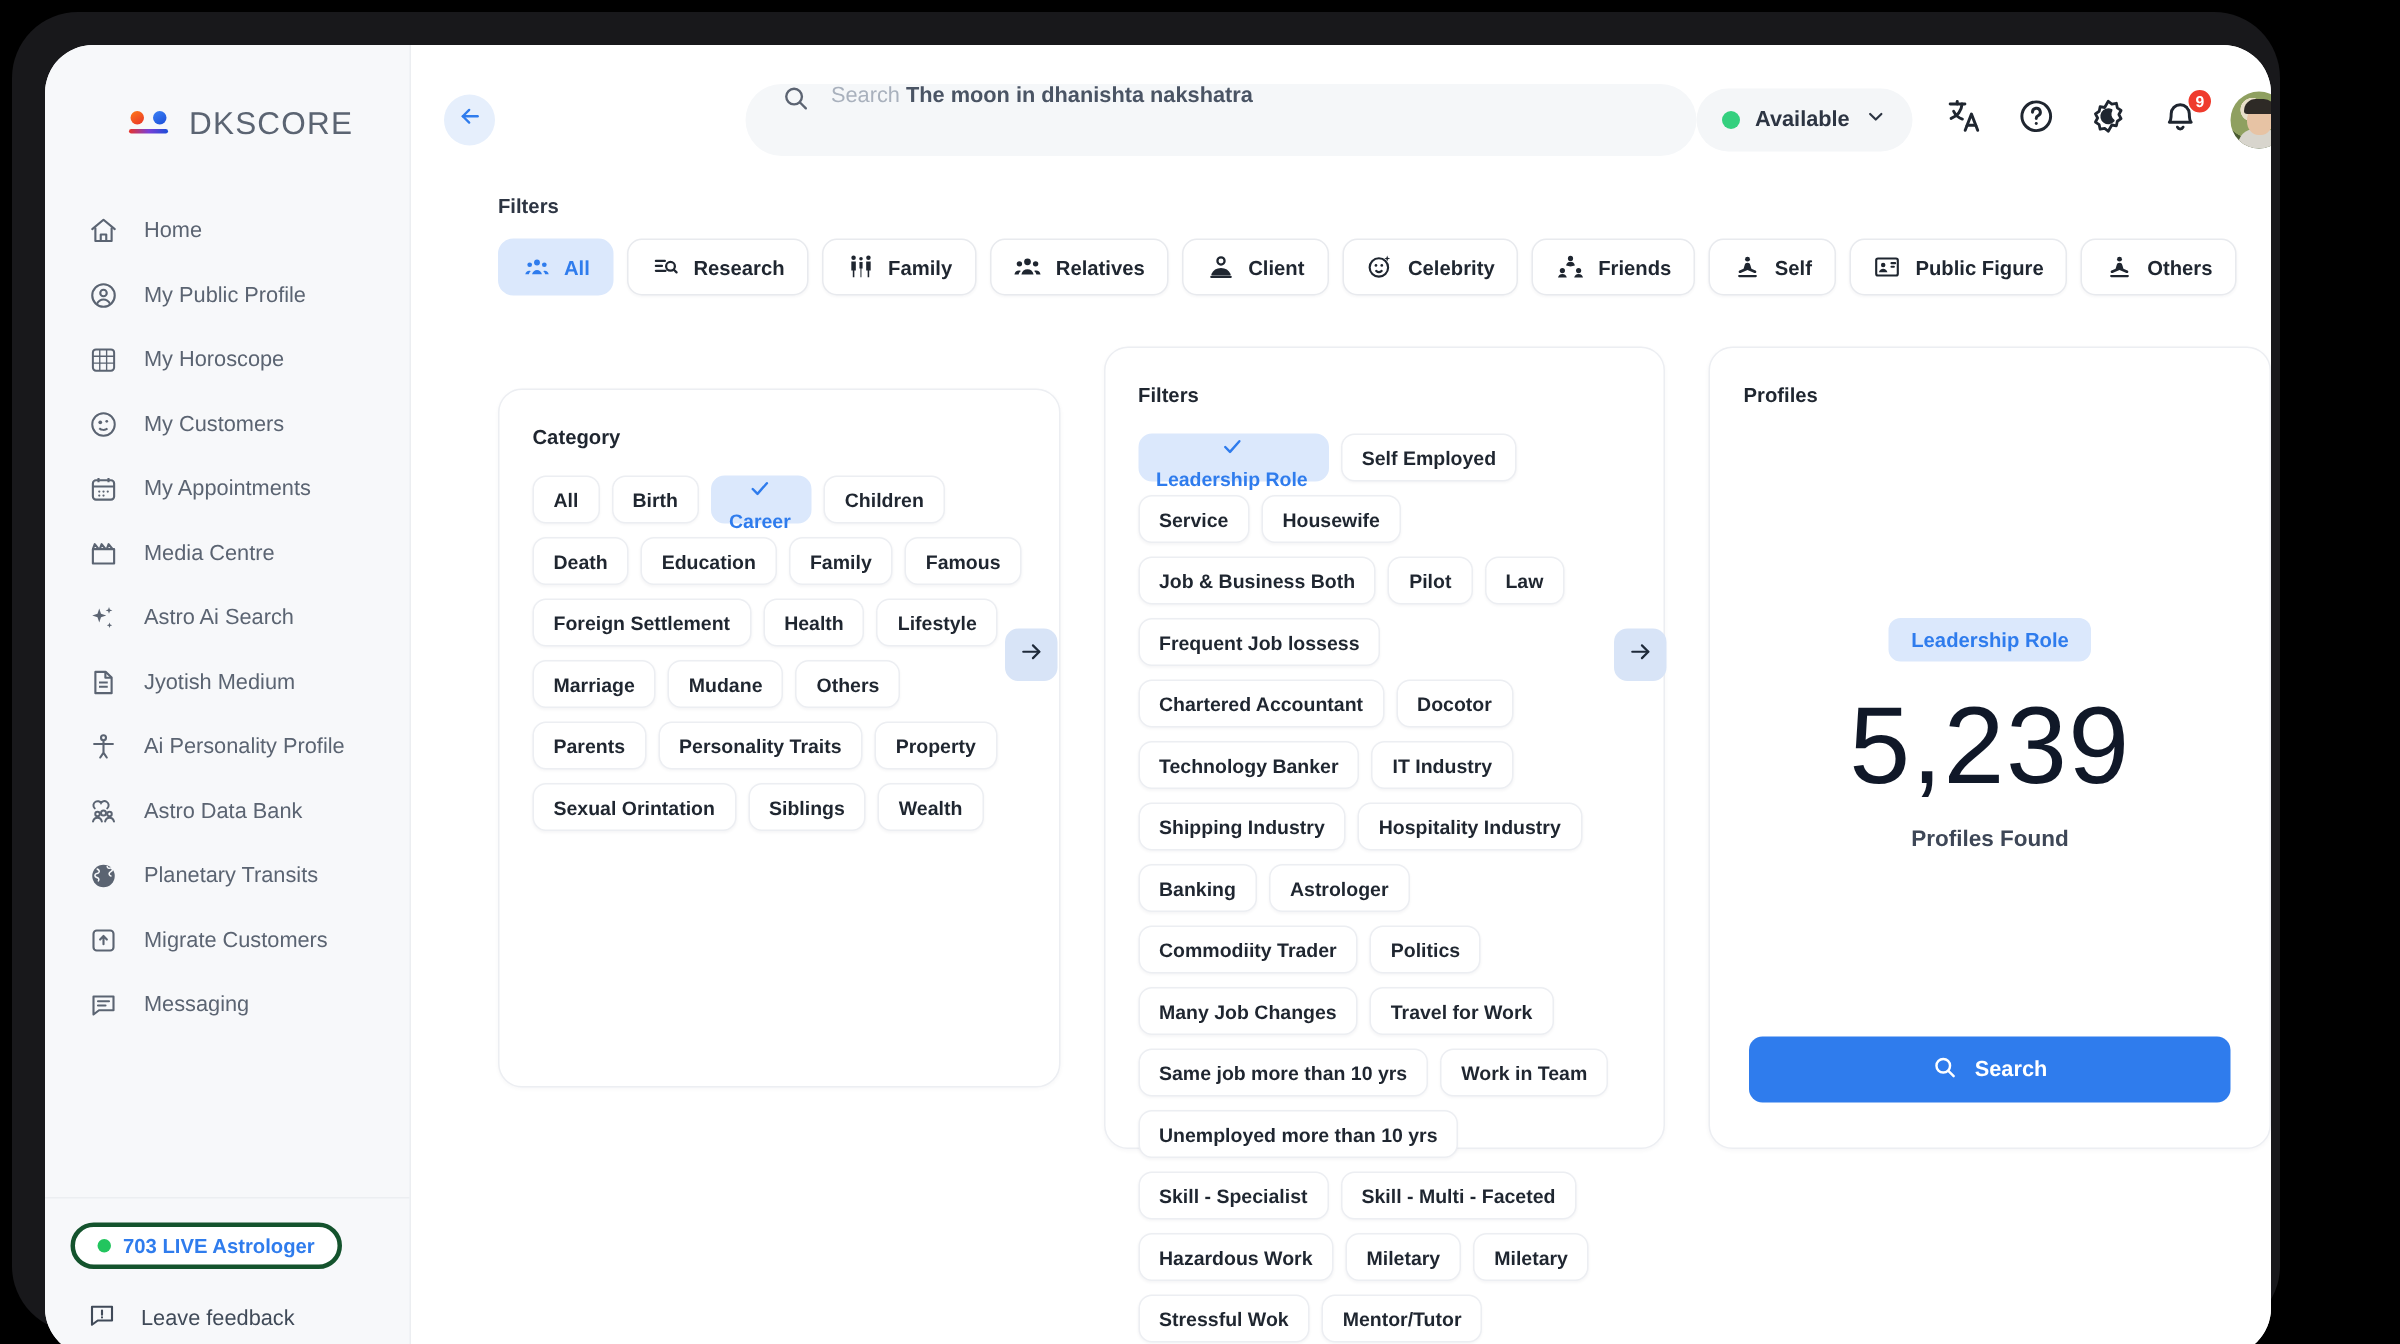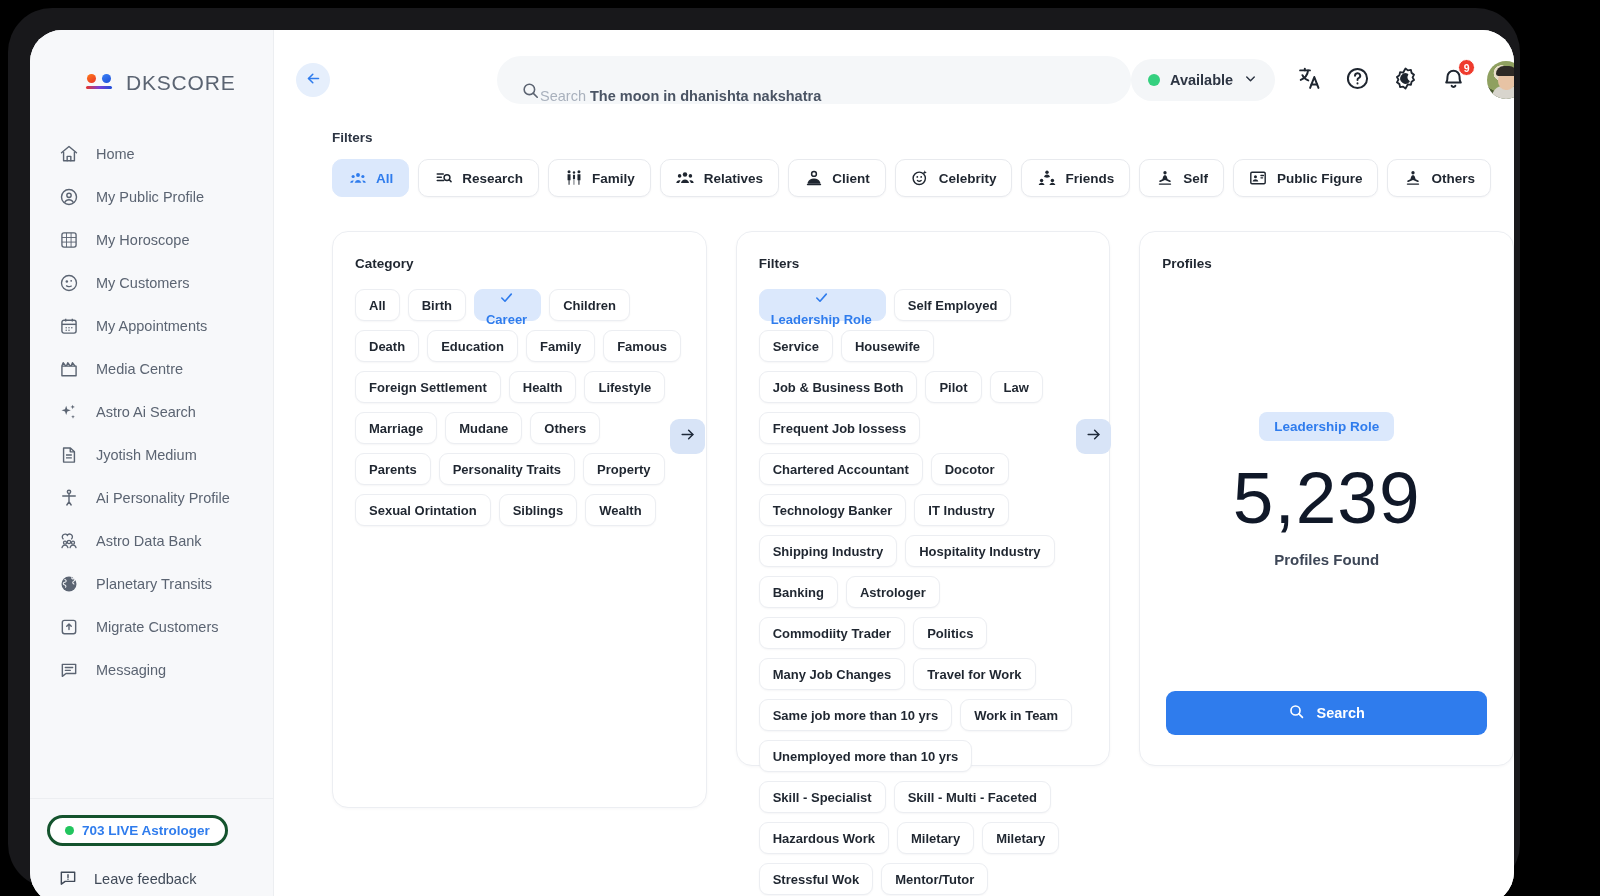--- a/index.html
+++ b/index.html
@@ -96,21 +96,21 @@
   }
   .back-btn {
     width: 34px; height: 34px; border-radius: 50%;
     background: #e6effc; color: #2f7ced;
     display: flex; align-items: center; justify-content: center;
     cursor: pointer; flex: none; margin-right: 22px;
   }
   .searchbar {
     width: 634px; height: 48px; border-radius: 24px;
     background: #f5f7f9;
-    display: flex; align-items: flex-end; 
+    display: flex; align-items: flex-start; gap: 14px;
     padding: 0 24px; cursor: text; flex: none;
     margin-left: 145px;
   }
   .searchbar .stext { font-size: 14.5px; }
   .stext .sw { color: #a9b1bd; font-weight: 400; }
   .stext .sq { color: #4a5464; font-weight: 600; }
   .topright { margin-left: auto; display: flex; align-items: center; gap: 20px; }
   .status-pill {
     display: flex; align-items: center; gap: 10px;
     background: #f4f6f8; border-radius: 22px;
@@ -154,21 +154,21 @@
 
   
   .cards { display: flex; padding: 34px 0 0 58px; gap: 0; position: relative; align-items: flex-start; }
   .card {
     background: #fff; border: 1px solid #eceef2;
     border-radius: 16px;
     box-shadow: 0 1px 3px rgba(20,30,50,.035);
     padding: 24px 22px 22px 22px;
     position: relative;
   }
-  .card-cat { width: 377px; height: 577px; }
+  .card-cat { width: 377px; height: 466px; margin-top: 28px; }
   .card-flt { width: 377px; height: 535px; margin-left: 29px; }
   .card-pro { width: 377px; height: 535px; margin-left: 29px; display: flex; flex-direction: column; }
   .card-title { font-size: 13.5px; font-weight: 700; color: #1f2630; margin-bottom: 18px; }
   .chips { display: flex; flex-wrap: wrap; gap: 9px 8px; }
   .chip {
     display: inline-flex; align-items: center; gap: 7px;
     height: 32px; padding: 0 13px;
     border: 1px solid #eceef2; background: #fff;
     border-radius: 9px; cursor: pointer;
     font-size: 13px; font-weight: 600; color: #1f2630;

